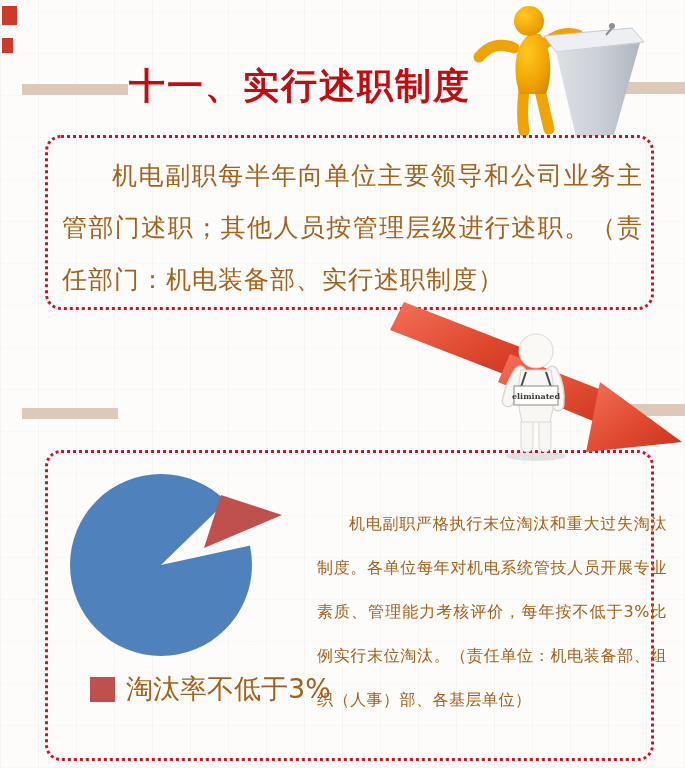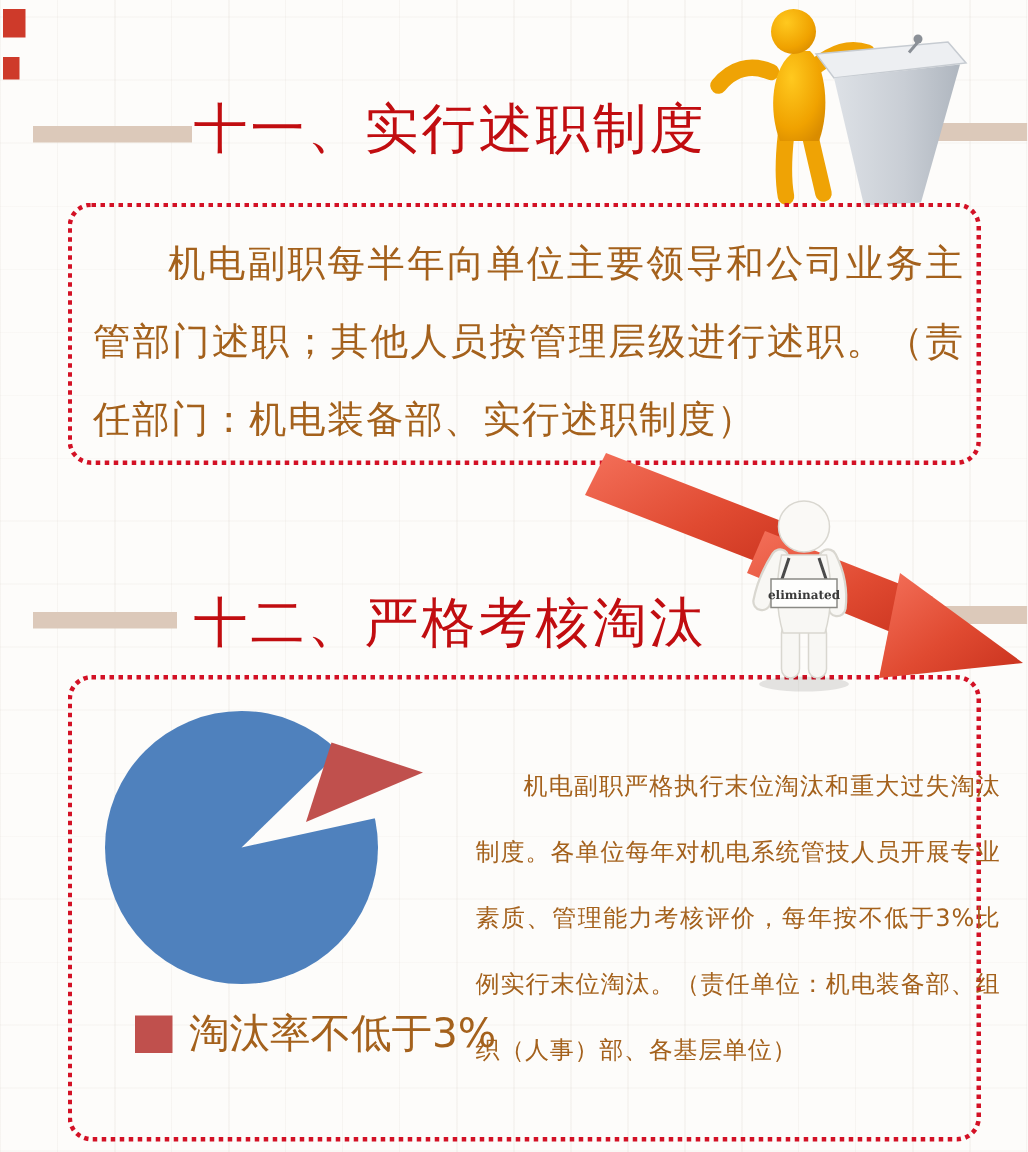--- a/index.html
+++ b/index.html
@@ -14,21 +14,21 @@
   .corner-sq{position:absolute;background:#CE3A2A;}
   .sq1{left:2px;top:6px;width:15px;height:19px;}
   .sq2{left:2px;top:38px;width:11px;height:15px;}
   .beige-bar{position:absolute;background:#DCC9BA;}
   .bar1L{left:22px;top:84px;width:106px;height:11px;}
   .bar1R{left:568px;top:82px;width:117px;height:12px;}
   .bar2L{left:22px;top:408px;width:96px;height:11px;}
   .bar2R{left:608px;top:404px;width:77px;height:12px;}
   .sec-title{
     position:absolute;left:110px;width:380px;text-align:center;
-    font-size:36px;font-weight:normal;color:#C10D10;letter-spacing:2px;white-space:nowrap;
+    font-size:36px;font-weight:bold;color:#C10D10;letter-spacing:2px;white-space:nowrap;
   }
   .title1{top:62px;}
   .title2{top:391px;}
   .dot-box{
     position:absolute;left:45px;width:609px;
     border:3px dotted #D31125;border-radius:16px;box-sizing:border-box;
   }
   .box1{top:135px;height:175px;}
   .box2{top:450px;height:311px;}
   .box-text{
@@ -125,21 +125,20 @@
     <path d="M66,44 Q74,60 72,77" stroke="#D9D7D0" stroke-width="13" stroke-linecap="round" fill="none"></path>
     <path d="M66,44 Q74,60 72,77" stroke="#F8F7F4" stroke-width="10" stroke-linecap="round" fill="none"></path>
     <path d="M35,42 Q29,70 36,94 L64,94 Q71,70 65,42 Z" fill="#F8F7F4" stroke="#D9D7D0"></path>
     <circle cx="50" cy="23" r="17" fill="#FAF9F6" stroke="#D9D7D0"></circle>
     <path d="M40,44 L35,59 M60,44 L65,59" stroke="#4A4A4A" stroke-width="2"></path>
     <rect x="28" y="58" width="44" height="19" fill="#FEFEFD" stroke="#8A8A85"></rect>
     <text x="50" y="71" text-anchor="middle" font-size="8" fill="#3A3A3A" font-family="'DejaVu Serif',serif" font-weight="bold">eliminated</text>
   </svg>
 
   <div class="beige-bar bar2L"></div>
-  <div class="sec-title title2">十二、严格考核淘汰</div>
 
   <div class="dot-box box2">
 
     <svg class="pie-wrap" viewBox="0 0 300 215">
       <circle cx="105" cy="108" r="91" fill="#4F81BD"></circle>
 
       <polygon points="105,108 210,85 182,33" fill="#FDFCFA"></polygon>
 
       <path d="M148,91 L165,38 L226,58 Z" fill="#C0504D"></path>
     </svg>

